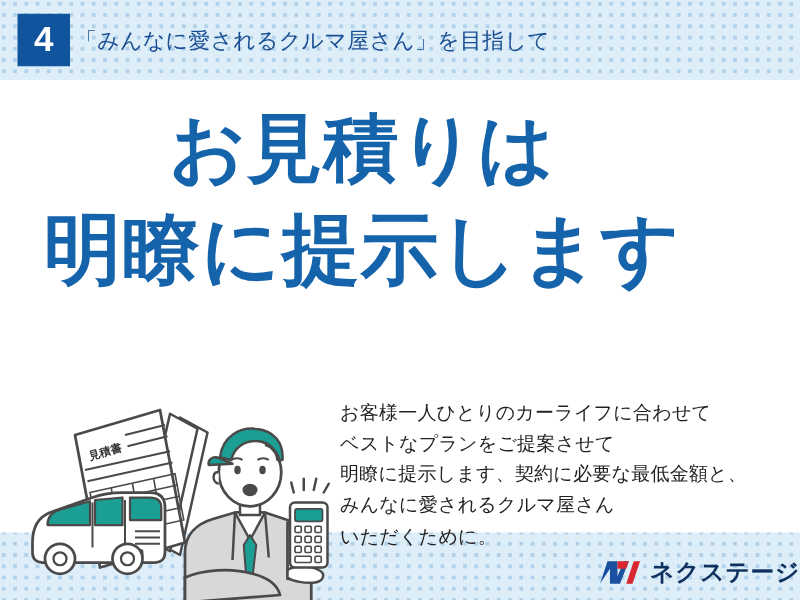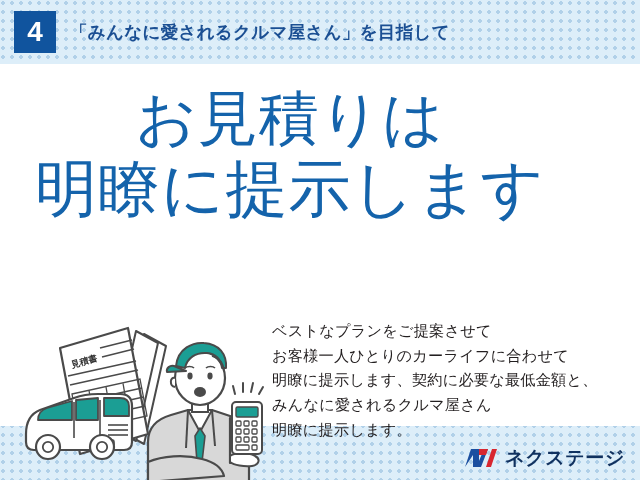--- a/index.html
+++ b/index.html
@@ -44,23 +44,23 @@
     background: #10549e;
     color: #ffffff;
     font-size: 28px;
     font-weight: bold;
     line-height: 42px;
     text-align: center;
     flex: 0 0 auto;
     letter-spacing: 0;
   }
   #header-title {
-    margin-left: 14px;
+    margin-left: 4px;
     font-size: 17.5px;
-    font-weight: bold;
+    font-weight: normal;
     color: #1b4f93;
     white-space: nowrap;
     letter-spacing: 0.3px;
   }
 
   
   #content-panel {
     position: absolute;
     left: 0;
     top: 64px;
@@ -70,29 +70,29 @@
   }
 
   
   #headline {
     position: absolute;
     left: 0;
     top: 24px;
     width: 580px;
     text-align: center;
     color: #1463ab;
-    font-weight: normal;
+    font-weight: bold;
     letter-spacing: 1px;
     line-height: 1.02;
   }
   .headline-line {
     display: block;
   }
   #headline-line-1 { font-size: 60px; }
-  #headline-line-2 { font-size: 62px; margin-top: 8px; }
+  #headline-line-2 { font-size: 62px; margin-top: 20px; }
 
   
   #body-copy {
     position: absolute;
     left: 272px;
     top: 255px;
     width: 360px;
     color: #231f20;
     font-size: 15.2px;
     line-height: 1.62;
@@ -112,21 +112,21 @@
   
   #footer-bar {
     position: absolute;
     left: 0;
     bottom: 0;
     width: 640px;
     height: 54px;
   }
   #brand-logo {
     position: absolute;
-    right: 15px;
+    right: 0;
     bottom: 9px;
     display: flex;
     align-items: center;
     gap: 7px;
   }
   #brand-name {
     font-size: 19px;
     font-weight: bold;
     color: #10315f;
     letter-spacing: 0.6px;
@@ -269,25 +269,25 @@
             <line x1="219" y1="78" x2="217" y2="70"></line>
             <line x1="227" y1="76" x2="227" y2="67"></line>
             <line x1="235" y1="76" x2="237" y2="67"></line>
             <line x1="243" y1="78" x2="247" y2="71"></line>
           </g>
         </g>
       </svg>
     </div>
 
     <div id="body-copy">
+      <span class="copy-line">お客様一人ひとりのカーライフに合わせて</span>
       <span class="copy-line">ベストなプランをご提案させて</span>
-      <span class="copy-line">お客様一人ひとりのカーライフに合わせて</span>
       <span class="copy-line">明瞭に提示します、契約に必要な最低金額と、</span>
       <span class="copy-line">みんなに愛されるクルマ屋さん</span>
-      <span class="copy-line">明瞭に提示します。</span>
+      <span class="copy-line">いただくために。</span>
     </div>
 
   </div>
 
   <div id="footer-bar">
     <div id="brand-logo">
       <svg width="34" height="24" viewBox="0 0 34 24" xmlns="http://www.w3.org/2000/svg">
         <path d="M1 21 L7 3 L15 3 L15 15 L20 3 L24 3 L17 21 L9 21 L9 9 Z" fill="#1b4fa0"></path>
         <path d="M22 21 L28 3 L33 3 L27 21 Z" fill="#d8262f"></path>
         <path d="M15 3 L24 3 L22 9 L15 9 Z" fill="#d8262f"></path>

